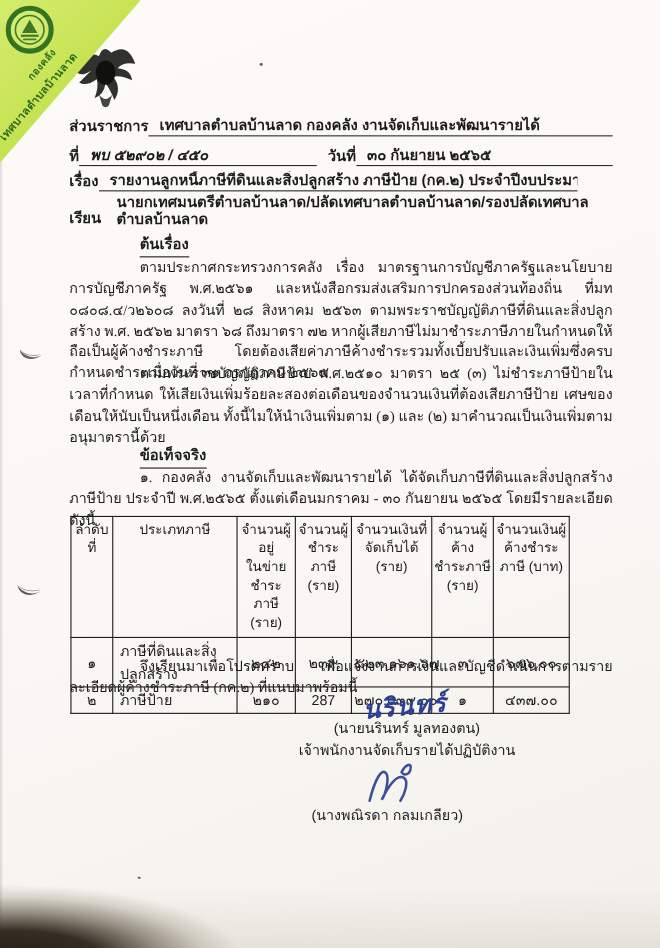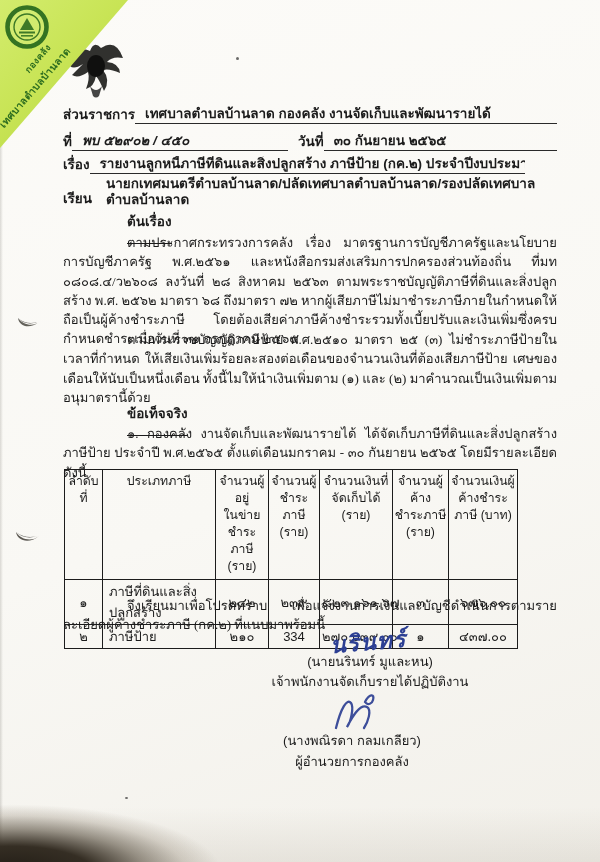--- a/index.html
+++ b/index.html
@@ -48,21 +48,21 @@
   .grow { flex:1; }
   .line-agency { top:96px; }
   .line-number { top:123px; }
   .line-subject { top:146px; }
   .line-to { top:176px; font-weight:bold; }
   .line-to .fl-value { padding-left:14px; font-weight:bold; }
 
   
   .section-heading {
     position:absolute; left:127px; font-size:13.5px; font-weight:bold;
-    border-bottom:1.6px solid #1b1b1b; padding-bottom:11px;
+    border-bottom:1.6px solid #1b1b1b; padding-bottom:1px;
   }
   .h-origin { top:210px; }
   .h-facts { top:402px; }
   .para {
     position:absolute; left:63px; width:494px; font-size:13px; line-height:19.3px;
     text-align:justify; text-indent:64px;font-family:Liberation Serif, serif;
   }
   .p-origin-1 { top:233px; }
   .p-origin-2 { top:330px; }
   .p-facts { top:424px; }
@@ -207,41 +207,40 @@
         <td>๒๔๒</td>
         <td>๒๓๙</td>
         <td>๘๒๓,๑๖๑.๖๗</td>
         <td>๓</td>
         <td>๖๗๖.๐๐</td>
       </tr>
       <tr>
         <td>๒</td>
         <td class="cell-left">ภาษีป้าย</td>
         <td>๒๑๐</td>
-        <td>334</td>
+        <td>287</td>
         <td>๒๗๐,๐๓๙.๐๐</td>
         <td>๑</td>
         <td>๔๓๗.๐๐</td>
       </tr>
     </tbody>
   </table>
 
   <div class="para p-closing">จึงเรียนมาเพื่อโปรดทราบ เพื่อแจ้งงานการเงินและบัญชีดำเนินการตามรายละเอียดผู้ค้างชำระภาษี (กค.๒) ที่แนบมาพร้อมนี้</div>
 
   <div class="sig-script">นรินทร์</div>
-  <div class="sig-name n1">(นายนรินทร์  มูและหน)</div>
+  <div class="sig-name n1">(นายนรินทร์  มูลทองตน)</div>
   <div class="sig-title t1">เจ้าพนักงานจัดเก็บรายได้ปฏิบัติงาน</div>
 
   <div class="scribble">
     <svg width="60" height="44" viewBox="0 0 60 44">
       <path d="M8,36 C13,16 19,6 23,11 C26,15 23,30 19,35 C26,21 33,12 39,15 C44,18 40,30 36,36 M37,10 C41,2 47,1 45,8 C44,12 40,13 38,11" fill="none" stroke="#2c3f93" stroke-width="2.3" stroke-linecap="round" opacity="0.92"></path>
     </svg>
   </div>
   <div class="sig-name n2">(นางพณิรดา  กลมเกลียว)</div>
-  <div class="sig-title t2">ผู้อำนวยการกองคลัง</div>
 
   <div class="hole hole-1">
     <svg width="28" height="22" viewBox="0 0 28 22">
       <path d="M2,9 C3,17 13,21 23,13 C17,18 7,16 2,9 Z" fill="#3f3c35" opacity="0.8"></path>
       <path d="M2,9 C6,14 14,16 21,13 C15,15 7,14 2,9 Z" fill="#24221d" opacity="0.8"></path>
     </svg>
   </div>
   <div class="hole hole-2">
     <svg width="30" height="24" viewBox="0 0 30 24">
       <path d="M2,10 C3,18 14,23 25,14 C18,20 7,18 2,10 Z" fill="#3f3c35" opacity="0.85"></path>

